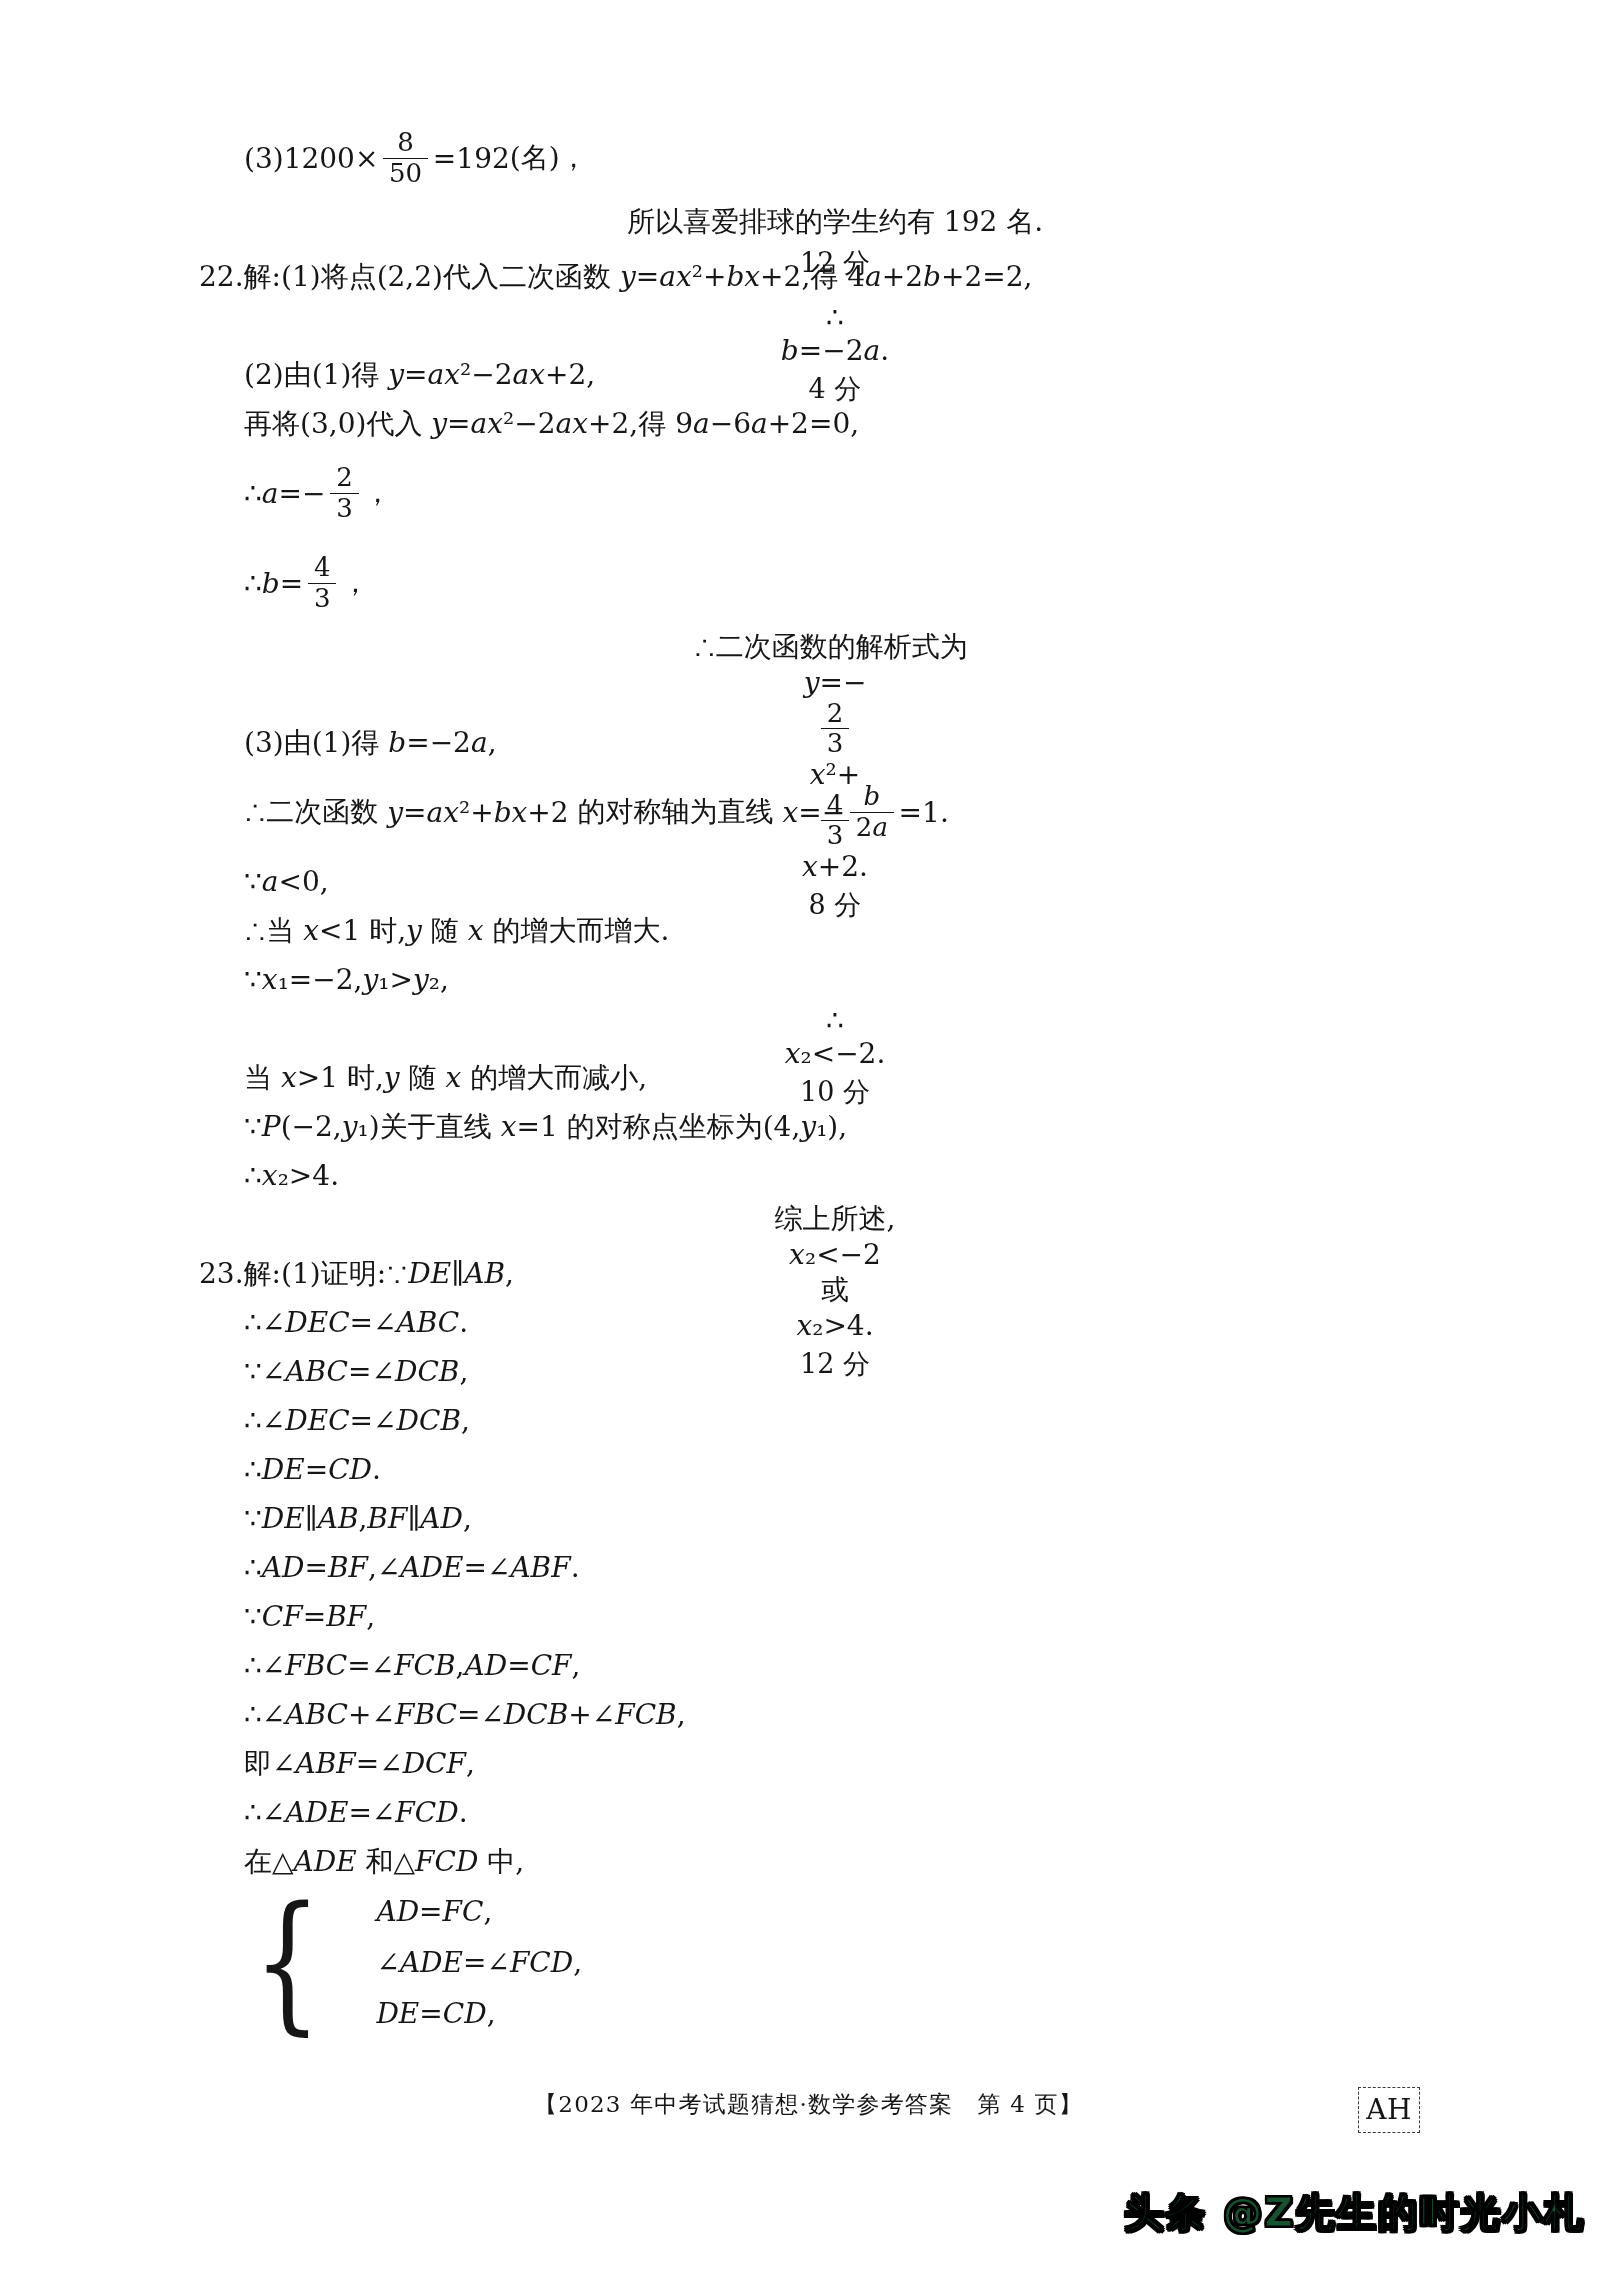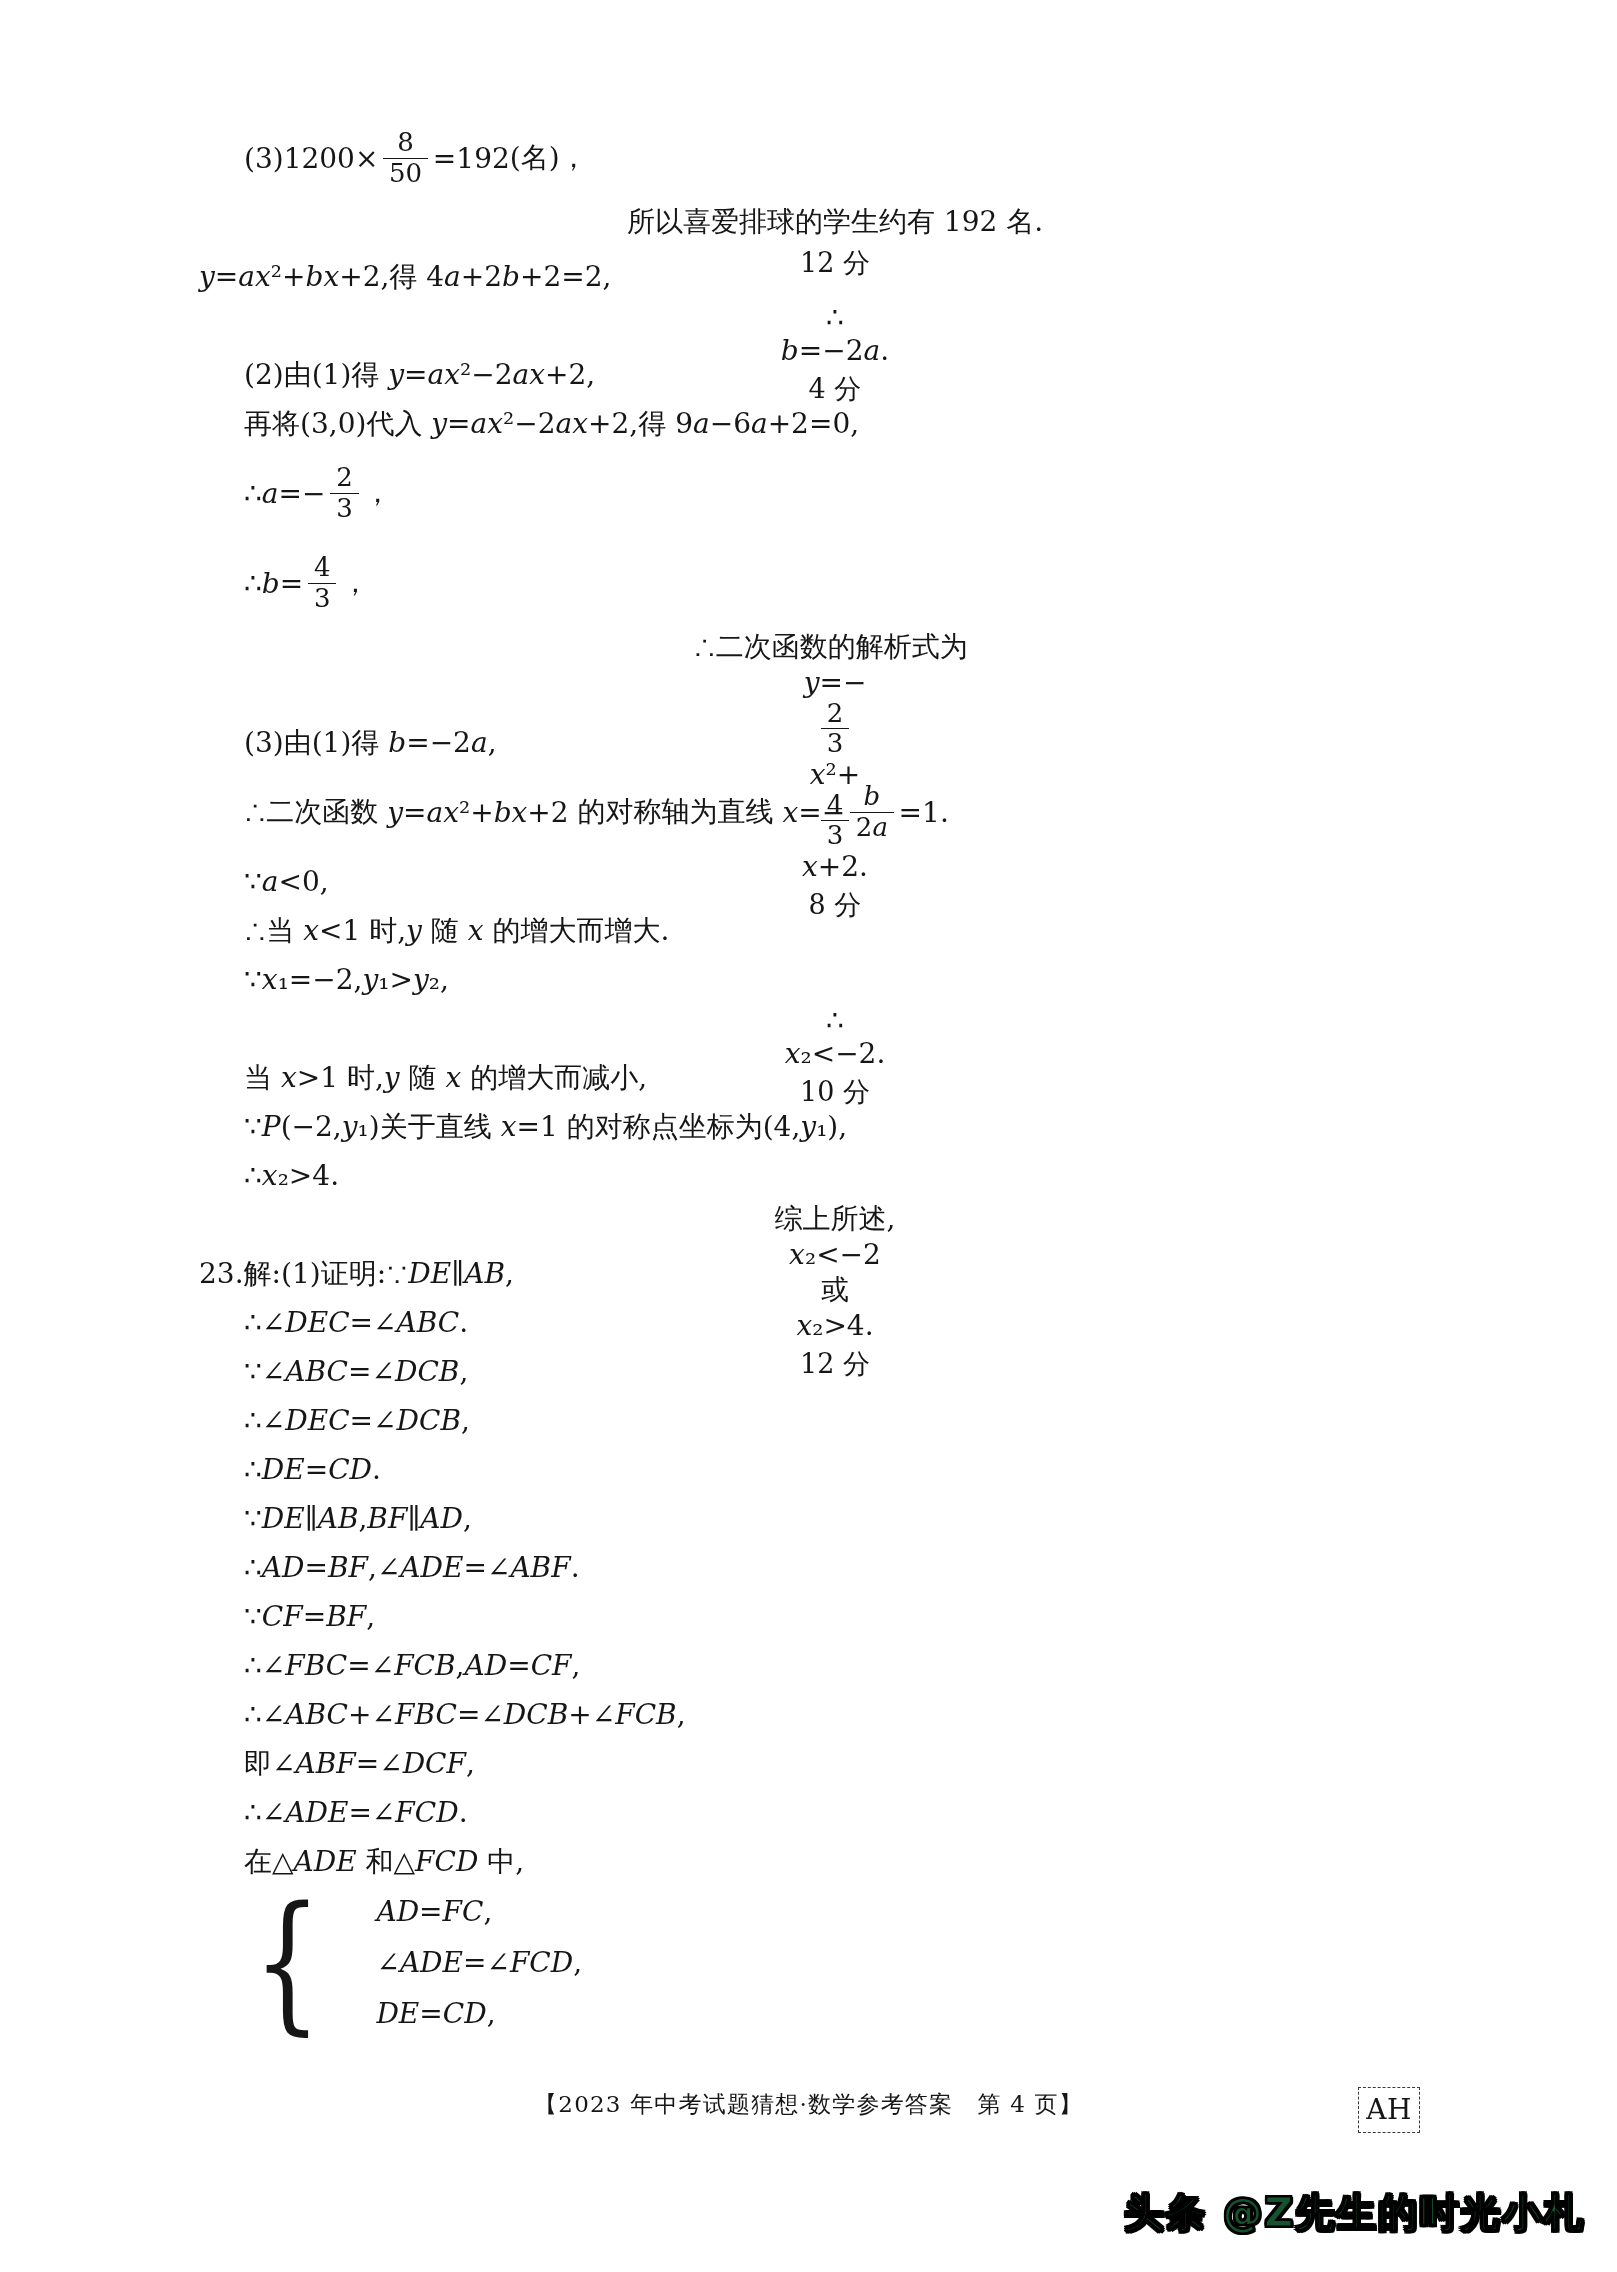--- a/index.html
+++ b/index.html
@@ -46,20 +46,21 @@
         </span>
         <span class="math">=192</span>
         <span class="cn">(名)，</span>
       </div>
       <div class="line ind1 scored">
         <span class="cn">所以喜爱排球的学生约有 192 名.</span>
         <span class="leader"></span>
         <span class="score">12 分</span>
       </div>
       <div class="line ind0">
+        <span class="cn">22.解:(1)将点(2,2)代入二次函数 </span>
         <span class="math"><i>y</i>=<i>ax</i>²+<i>bx</i>+2</span>
         <span class="cn">,得 </span>
         <span class="math">4<i>a</i>+2<i>b</i>+2=2</span>
         <span class="cn">,</span>
       </div>
       <div class="line ind1 scored">
         <span class="cn">∴</span>
         <span class="math"><i>b</i>=−2<i>a</i>.</span>
         <span class="leader"></span>
         <span class="score">4 分</span>

